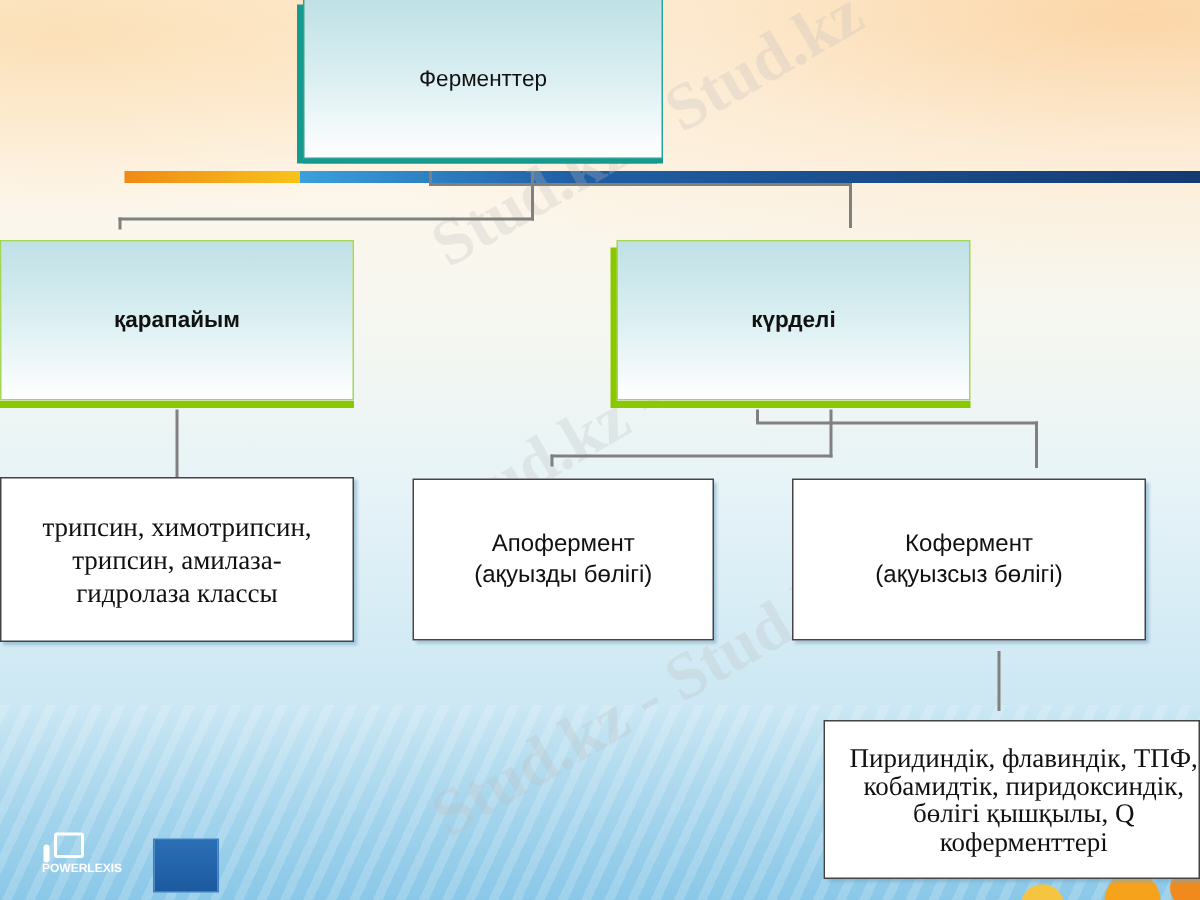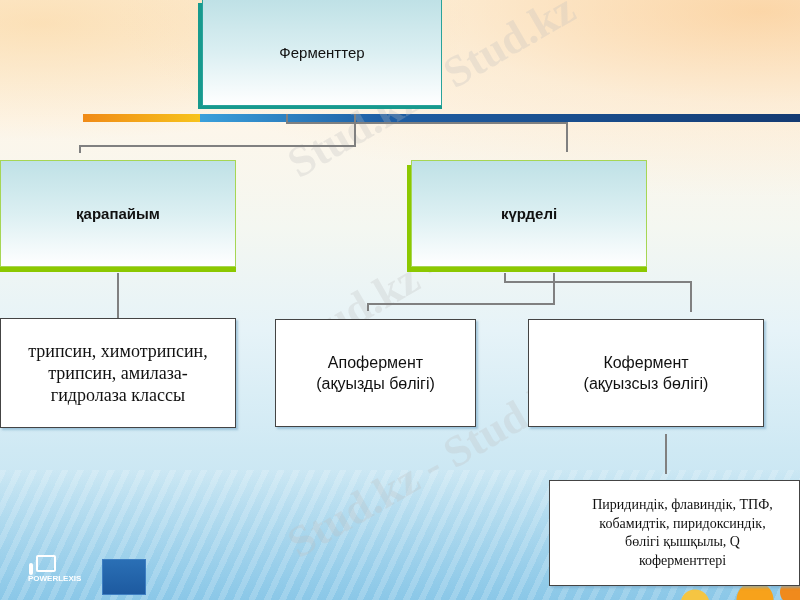--- a/index.html
+++ b/index.html
@@ -55,21 +55,21 @@
     box-shadow: -4px 5px 0 #8cc800, 0 5px 0 #8cc800;
     font-size: 15px;
     font-weight: bold;
   }
   .node.white {
     background: #ffffff; border: 1px solid #444;
     box-shadow: 2px 2px 2px rgba(120,170,200,0.6);
   }
   .node.white.sans { font-size: 16px; line-height: 21px; }
   .node.white.serif { font-family: "Liberation Serif", serif; font-size: 18px; line-height: 22px; }
-  .node.white.serif.small { font-size: 14px; line-height: 18.5px; font-family: Liberation Serif, serif; }
+  .node.white.serif.small { font-size: 18px; line-height: 18.5px; font-family: Liberation Serif, serif; }
 
   .line { position: absolute; background: #808080; }
 
   .logo {
     position: absolute; left: 28px; top: 555px; color: #fff;
     font-size: 8px; font-weight: bold; letter-spacing: 0px;
   }
   .logo .board {
     width: 16px; height: 13px; border: 2px solid #fff; border-radius: 2px; margin-left: 8px; margin-bottom: 2px;
     position: relative;

